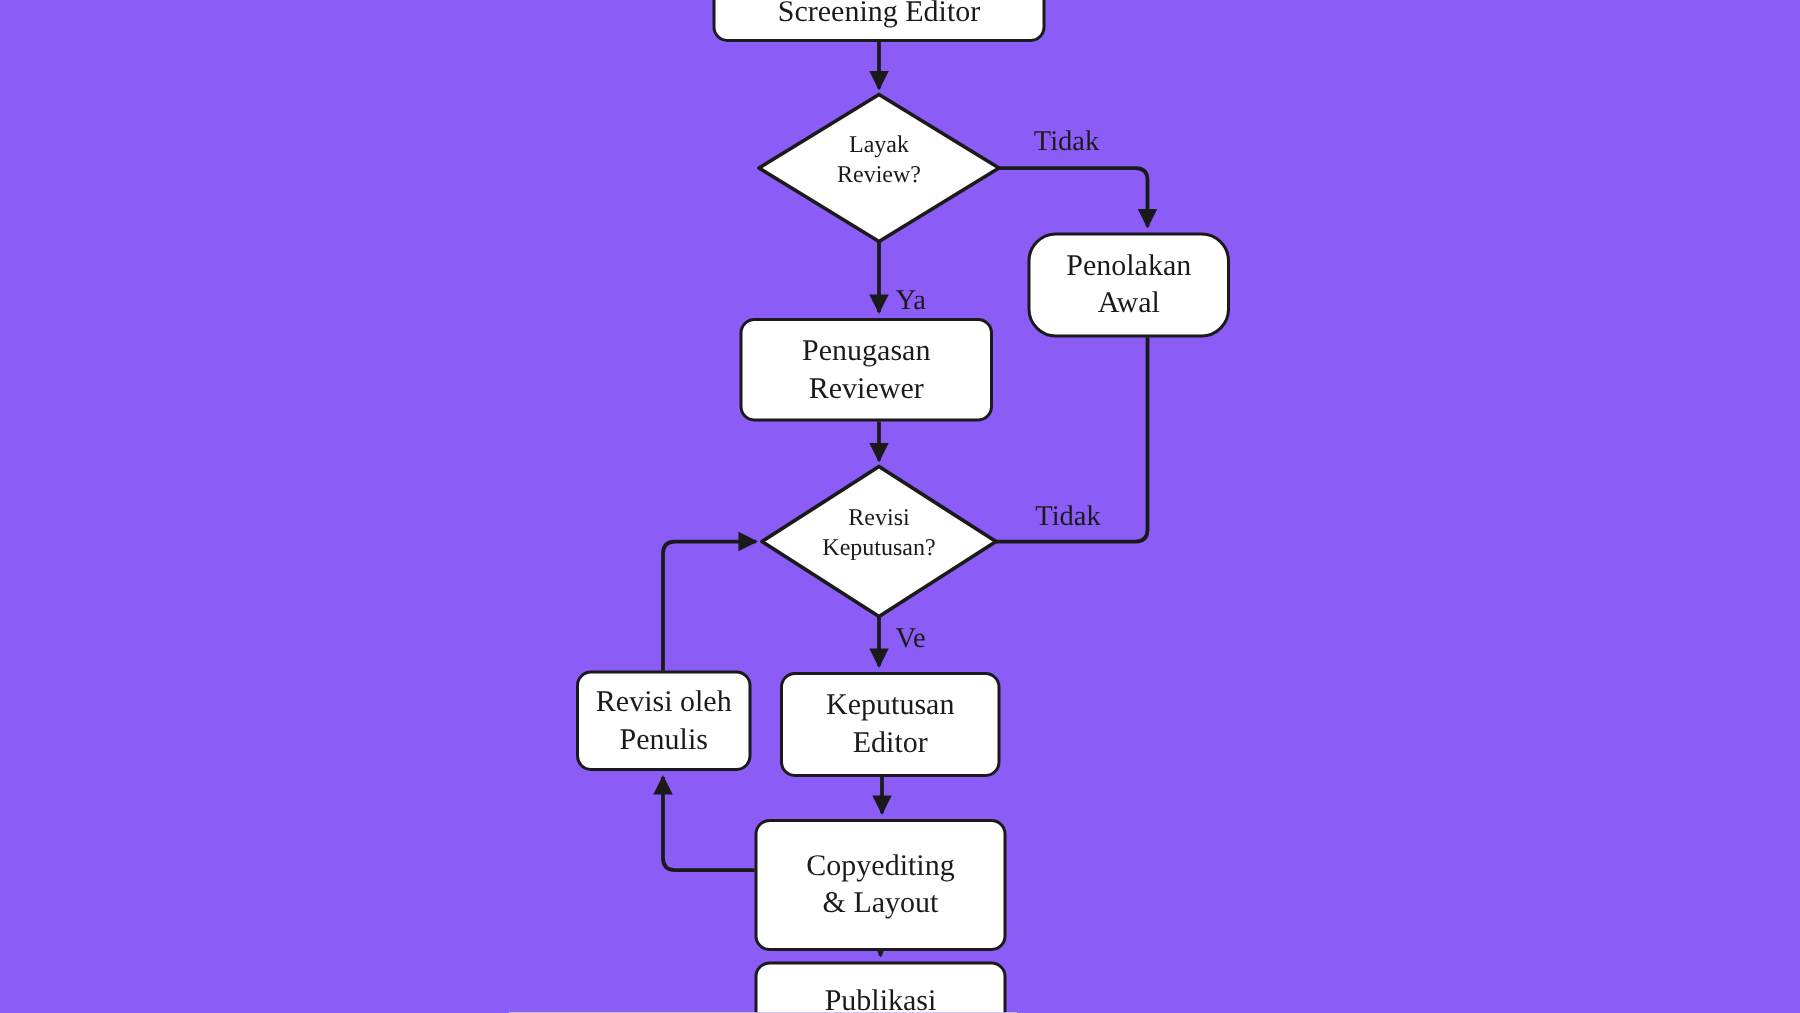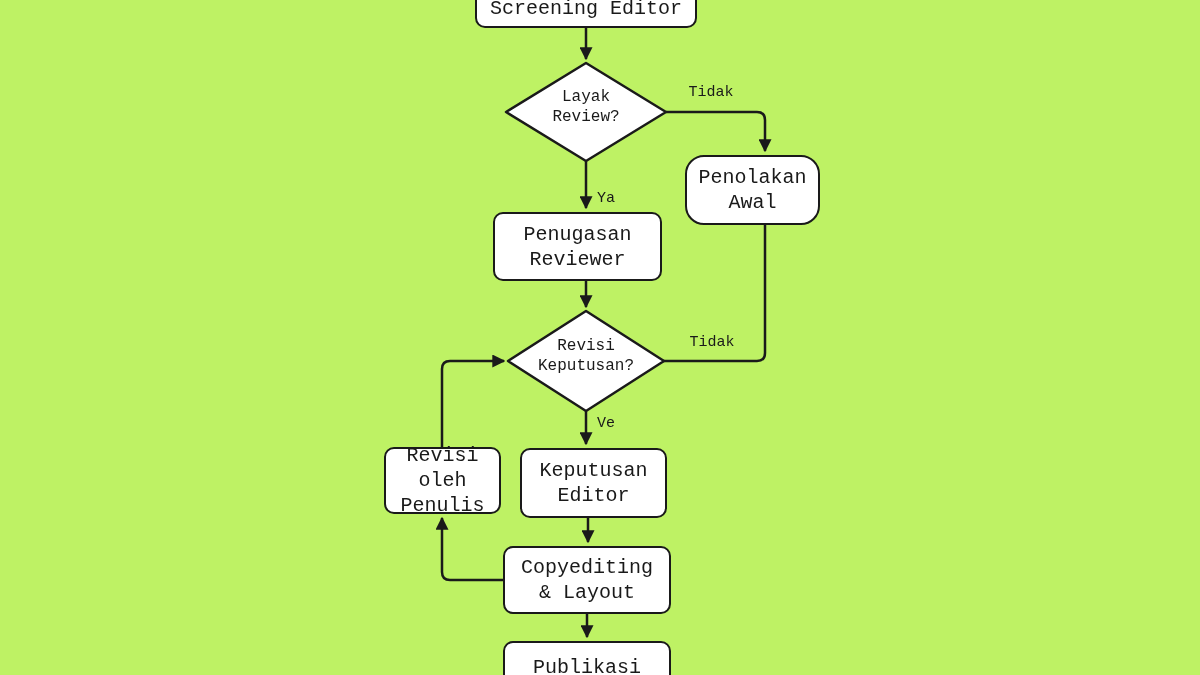--- a/index.html
+++ b/index.html
@@ -4,23 +4,23 @@
 <style>
   html, body {
     margin: 0;
     padding: 0;
     background: #ffffff;
   }
   .stage {
     position: relative;
     width: 1200px;
     height: 675px;
-    background: #bef264;
+    background: #8b5cf6;
     overflow: hidden;
-    font-family: Liberation Mono, monospace;
+    font-family: Liberation Serif, serif;
     color: #1a1a1a;
   }
   .edges {
     position: absolute;
     left: 0;
     top: 0;
     width: 1200px;
     height: 675px;
   }
   .node {
@@ -39,31 +39,31 @@
   }
   .diamond-label {
     position: absolute;
     text-align: center;
     white-space: pre-line;
     font-size: 16px;
     line-height: 1.25;
   }
   .edge-label {
     position: absolute;
-    font-size: 15px;
+    font-size: 19px;
     line-height: 1.1;
   }
   
   #n-screening   { left: 475px; top: -27px;  width: 222px; height: 55px;
                    align-items: flex-end; padding-bottom: 5px; }
   #n-penolakan   { left: 685px; top: 155px; width: 135px; height: 70px; border-radius: 19px; }
   #n-penugasan   { left: 493px; top: 212px; width: 169px; height: 69px; }
   #n-revisi-penulis { left: 384px; top: 447px; width: 117px; height: 67px; }
   #n-keputusan   { left: 520px; top: 448px; width: 147px; height: 70px; }
-  #n-copyediting { left: 503px; top: 546px; width: 168px; height: 68px; }
+  #n-copyediting { left: 503px; top: 546px; width: 168px; height: 88px; }
   #n-publikasi   { left: 503px; top: 641px; width: 168px; height: 52px; }
   
   #t-layak  { left: 506px; top: 87px;  width: 160px; }
   #t-revisi { left: 506px; top: 336px; width: 160px; }
   
   #l-tidak1 { left: 680px; top: 85px;  width: 62px; text-align: center; }
   #l-ya     { left: 597px; top: 191px; }
   #l-tidak2 { left: 681px; top: 335px; width: 62px; text-align: center; }
   #l-ve     { left: 597px; top: 416px; }
 </style>

